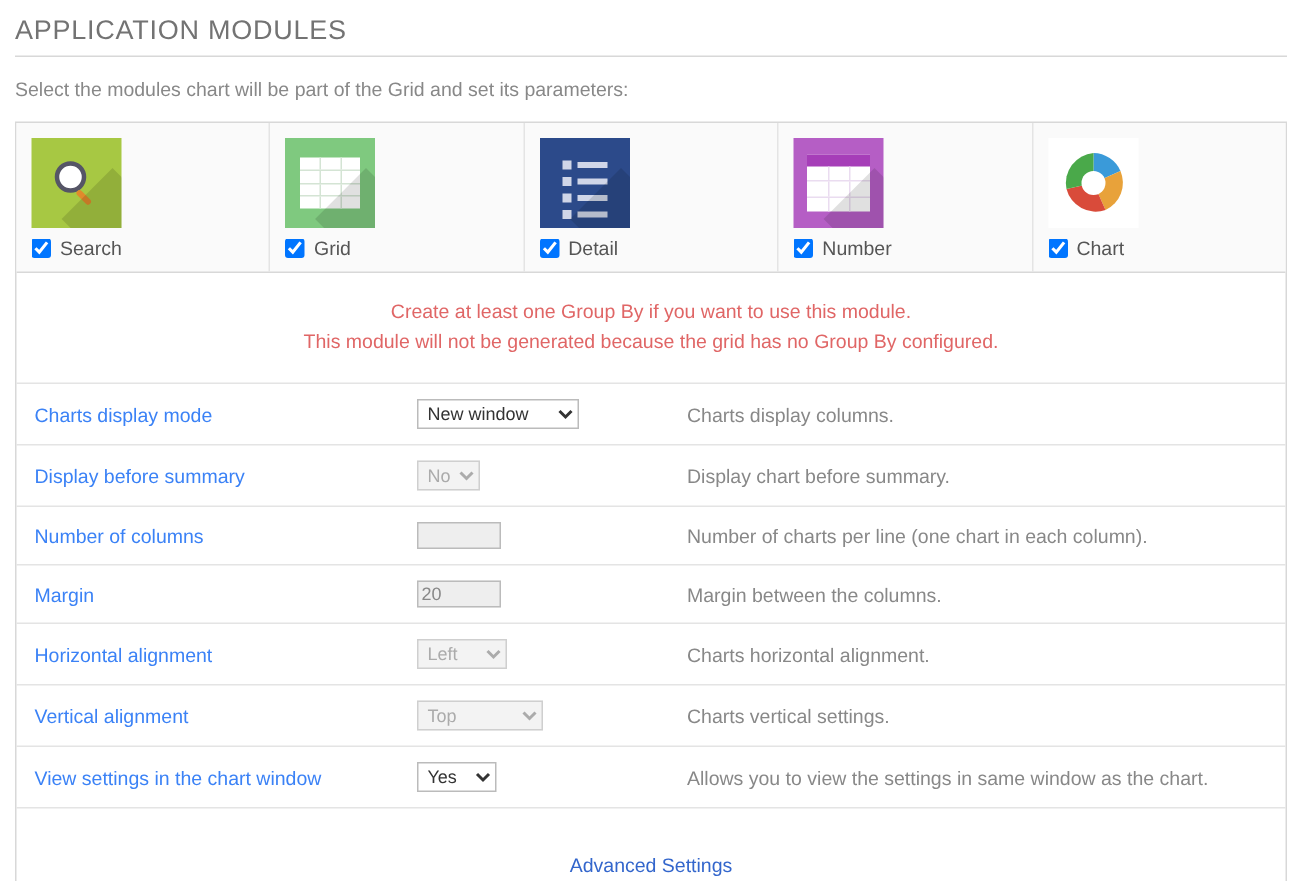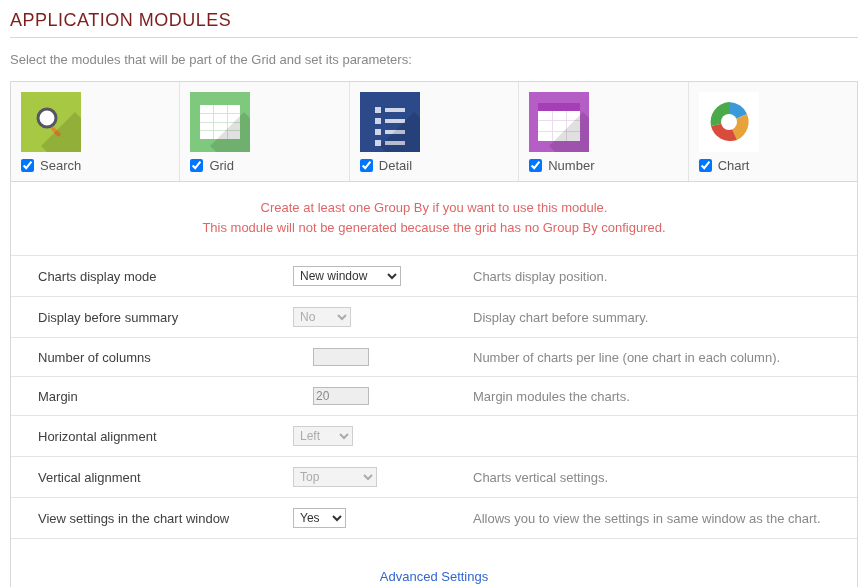--- a/index.html
+++ b/index.html
@@ -8,21 +8,21 @@
     padding: 10px;
     font-family: Arial, Helvetica, sans-serif;
     font-size: 13px;
     color: #555;
     background: #fff;
   }
   .page-title {
     font-size: 18px;
     font-weight: 400;
     letter-spacing: 0.5px;
-    color: #7f1d1d;
+    color: #737373;
     padding-bottom: 6px;
     border-bottom: 1px solid #d8d8d8;
     margin-bottom: 14px;
   }
   .instructions {
     color: #888;
     font-size: 13px;
     margin-bottom: 14px;
   }
   .modules-panel {
@@ -72,40 +72,38 @@
   }
   .settings-row {
     display: flex;
     align-items: center;
     border-bottom: 1px solid #e4e4e4;
     padding: 10px 12px;
   }
   .settings-row:last-of-type { border-bottom: none; }
   .col-label {
     flex: 0 0 255px;
-    color: #404040;
-    margin-left: 15px;
+    color: #3b82f6;
   }
   .col-input {
     flex: 0 0 180px;
   }
   .col-input select, .col-input input[type=text] {
     font-size: 12px;
     padding: 1px 2px;
     border: 1px solid #bbb;
     background: #fff;
     color: #333;
   }
   .col-input input[disabled], .col-input select[disabled] {
     background: #eee;
     color: #888;
   }
   .col-input input[type=text] {
     width: 56px;
-    margin-left: 20px;
   }
   .col-desc {
     flex: 1;
     color: #888;
     font-size: 13px;
     overflow: hidden;
     white-space: nowrap;
   }
   .advanced-link-row {
     text-align: center;
@@ -145,21 +143,21 @@
   .summary-body{flex:1;display:flex;flex-direction:column;}
   .summary-body .r{flex:1;border-bottom:1px solid #eadcf0;display:flex;}
   .summary-body .r:last-child{border-bottom:none;}
   .summary-body .c{flex:1;border-right:1px solid #eadcf0;}
   .summary-body .c:last-child{border-right:none;}
 </style>
 </head>
 <body>
 
 <div class="page-title">APPLICATION MODULES</div>
-<div class="instructions">Select the modules that will be part of the Grid and set its parameters:</div>
+<div class="instructions">Select the modules chart will be part of the Grid and set its parameters:</div>
 
 <div class="modules-panel">
 
   <div class="module-row">
 
     <div class="module-cell">
       <div class="module-icon icon-search shadow-diag">
         <svg width="38" height="38" viewBox="0 0 38 38">
           <circle cx="15" cy="15" r="9" fill="#fff" stroke="#556" stroke-width="3"></circle>
           <rect x="21" y="23" width="12" height="4" rx="2" fill="#e08a2c" transform="rotate(45 21 23)"></rect>
@@ -283,56 +281,57 @@
 
   <div class="settings-table">
 
     <div class="settings-row">
       <div class="col-label">Charts display mode</div>
       <div class="col-input">
         <select style="width:108px">
           <option>New window</option>
         </select>
       </div>
-      <div class="col-desc">Charts display position.</div>
+      <div class="col-desc">Charts display columns.</div>
     </div>
 
     <div class="settings-row">
       <div class="col-label">Display before summary</div>
       <div class="col-input">
-        <select disabled="" style="width:58px">
+        <select disabled="" style="width:42px">
           <option>No</option>
         </select>
       </div>
       <div class="col-desc">Display chart before summary.</div>
     </div>
 
     <div class="settings-row">
       <div class="col-label">Number of columns</div>
       <div class="col-input">
         <input type="text" disabled="" value="" style="">
       </div>
       <div class="col-desc">Number of charts per line (one chart in each column).</div>
     </div>
 
     <div class="settings-row">
       <div class="col-label">Margin</div>
       <div class="col-input">
         <input type="text" disabled="" value="20" style="">
       </div>
-      <div class="col-desc">Margin modules the charts.</div>
+      <div class="col-desc">Margin between the columns.</div>
     </div>
 
     <div class="settings-row">
       <div class="col-label">Horizontal alignment</div>
       <div class="col-input">
         <select disabled="" style="width:60px">
           <option>Left</option>
         </select>
       </div>
+      <div class="col-desc">Charts horizontal alignment.</div>
     </div>
 
     <div class="settings-row">
       <div class="col-label">Vertical alignment</div>
       <div class="col-input">
         <select disabled="" style="width:84px">
           <option>Top</option>
         </select>
       </div>
       <div class="col-desc">Charts vertical settings.</div>

